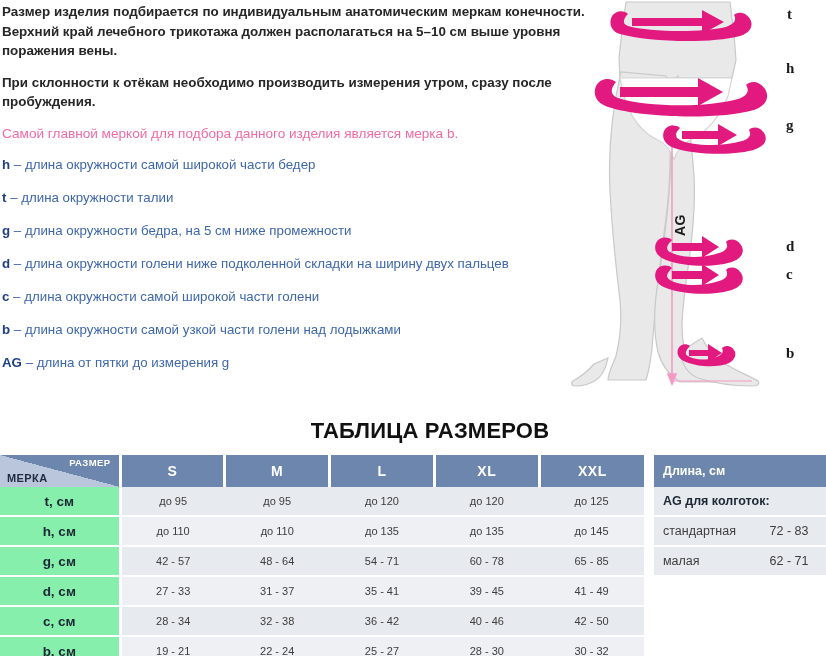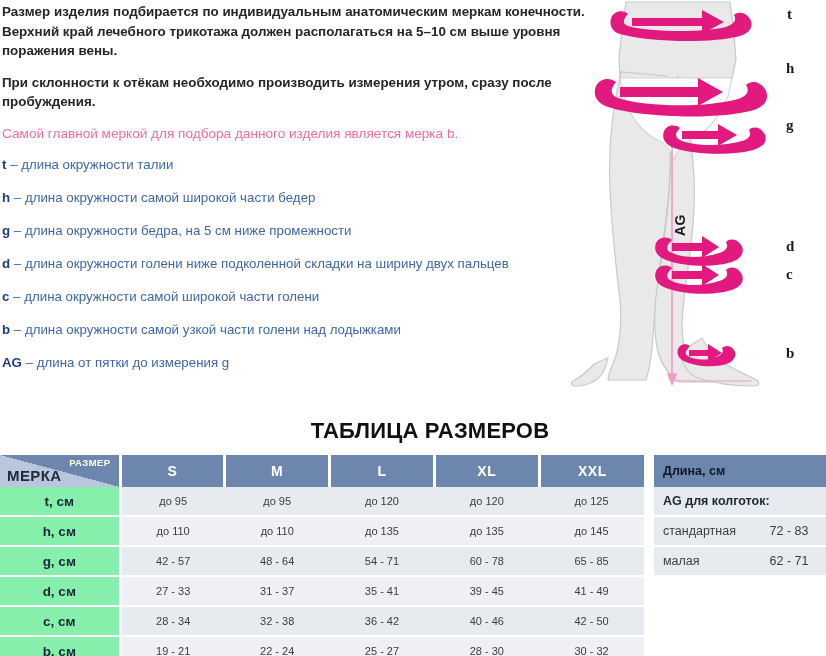--- a/index.html
+++ b/index.html
@@ -97,39 +97,39 @@
   .corner .tri{
     position:absolute;left:0;top:0;width:120px;height:32px;
     background:linear-gradient(to bottom left,#6d86ae 0 50%,#b9c6dc 50% 100%);
   }
   .corner .lbl-razmer{
     position:absolute;right:8px;top:2px;
     color:#ffffff;font-size:9.5px;font-weight:bold;letter-spacing:0.4px;
   }
   .corner .lbl-merka{
     position:absolute;left:7px;bottom:3px;
-    color:#1f2b3d;font-size:15px;font-weight:bold;letter-spacing:0.4px;
+    color:#1f2b3d;font-size:11px;font-weight:bold;letter-spacing:0.4px;
   }
 
   .main-table tbody td{
     height:28px;padding:0;text-align:center;
     font-size:11px;color:#3d3d3d;
     border-bottom:2px solid #ffffff;
   }
   .main-table tbody td.rowhead{
     background:#86efac;color:#1c2735;
     font-weight:bold;font-size:13.5px;
     border-right:3px solid #ffffff;
   }
   .main-table tbody tr.odd td.val{background:#e7eaee;}
   .main-table tbody tr.even td.val{background:#eef0f3;}
 
   .len-table{position:absolute;left:654px;top:0;width:172px;table-layout:fixed;}
   .len-table th{
-    background:#6d86ae;color:#0f172a;
+    background:#6d86ae;color:#ffffff;
     font-size:12.5px;font-weight:bold;
     height:32px;padding:0 0 0 9px;text-align:left;
   }
   .len-table td{
     height:28px;padding:0 0 0 9px;
     font-size:12.5px;color:#3d3d3d;
     background:#e7eaee;
     border-bottom:2px solid #ffffff;
   }
   .len-table td.strong{font-weight:bold;color:#1c2735;}
@@ -142,26 +142,26 @@
 
 <div class="page">
 
   <div class="textcol">
     <p class="para first">Размер изделия подбирается по индивидуальным анатомическим меркам конечности. Верхний край лечебного трикотажа должен располагаться на 5–10 см выше уровня поражения вены.</p>
     <p class="para">При склонности к отёкам необходимо производить измерения утром, сразу после пробуждения.</p>
     <p class="pink-line">Самой главной меркой для подбора данного изделия является мерка b.</p>
 
     <ul class="legend">
       <li>
+        <span class="key">h</span>
+        <span>– длина окружности самой широкой части бедер</span>
+      </li>
+      <li>
         <span class="key">t</span>
         <span>– длина окружности талии</span>
-      </li>
-      <li>
-        <span class="key">h</span>
-        <span>– длина окружности самой широкой части бедер</span>
       </li>
       <li>
         <span class="key">g</span>
         <span>– длина окружности бедра, на 5 см ниже промежности</span>
       </li>
       <li>
         <span class="key">d</span>
         <span>– длина окружности голени ниже подколенной складки на ширину двух пальцев</span>
       </li>
       <li>

